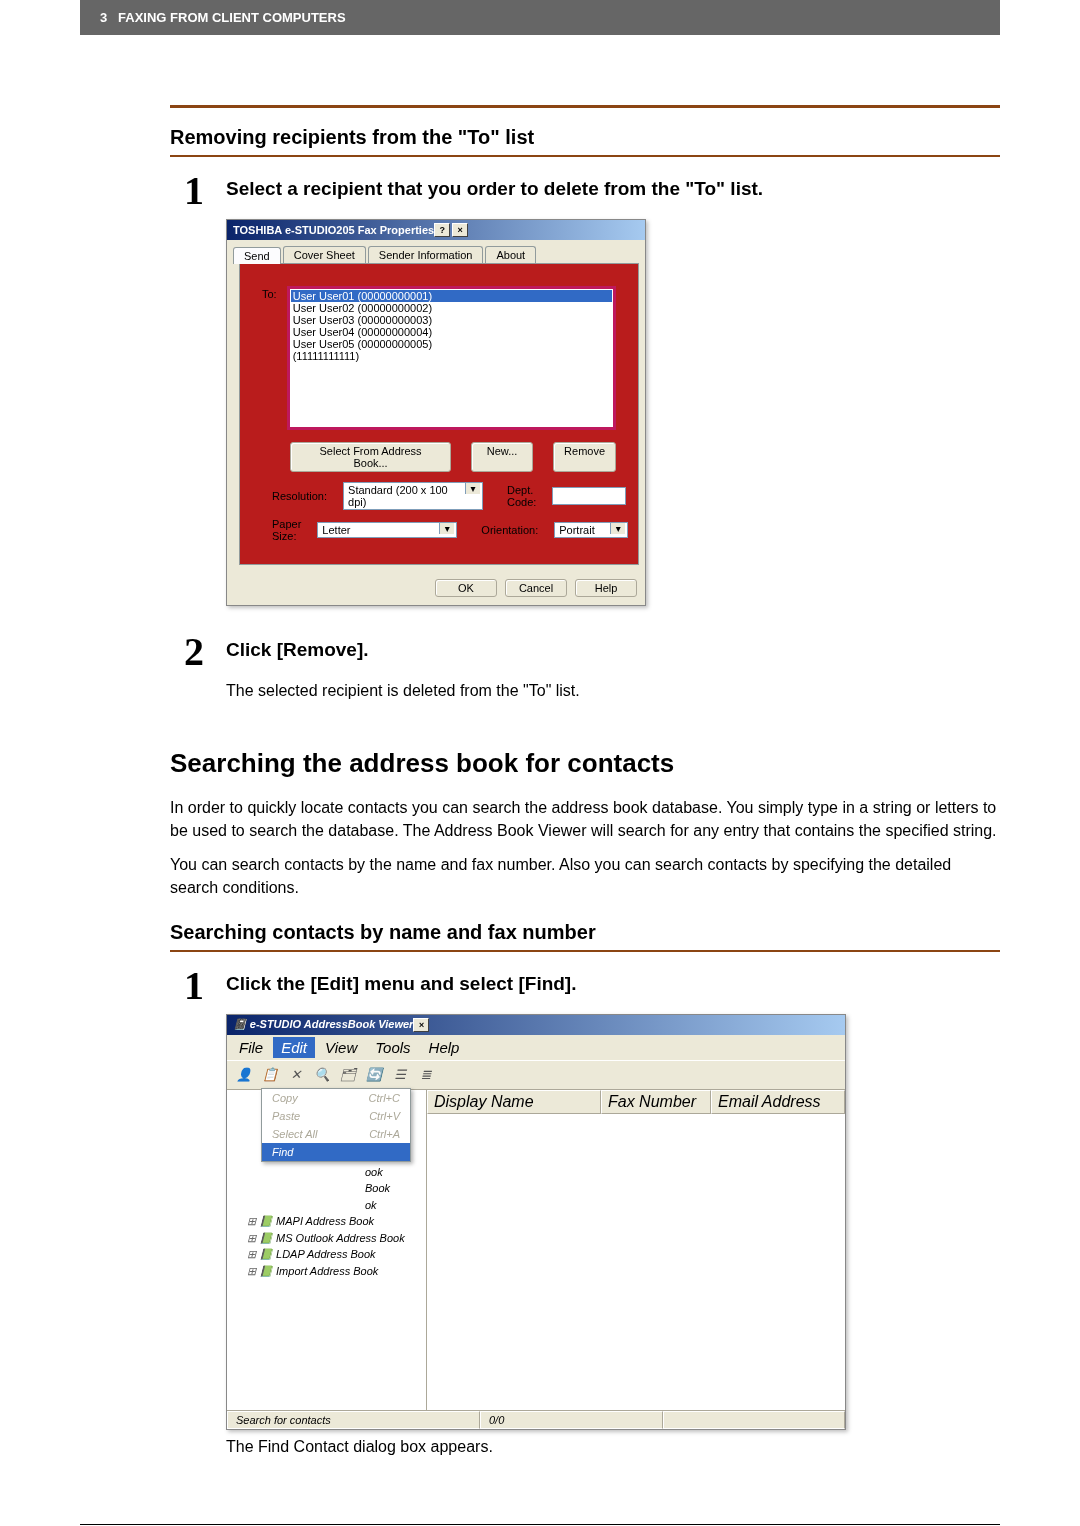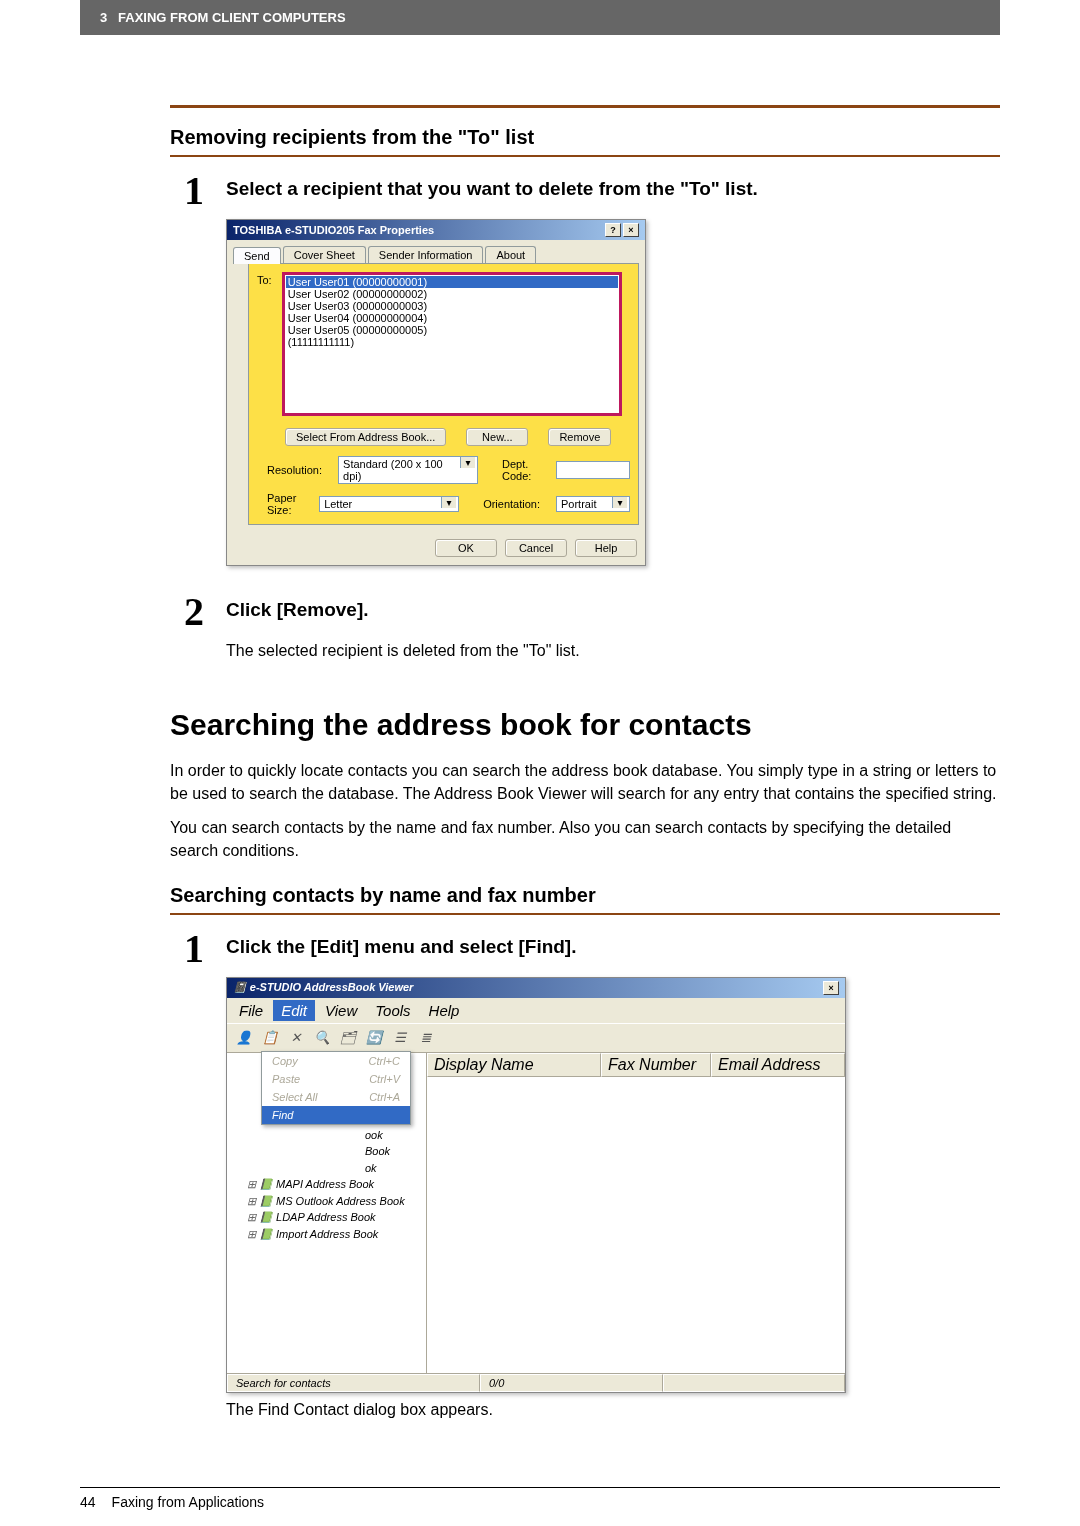--- a/index.html
+++ b/index.html
@@ -34,21 +34,21 @@
     border-top: 2px solid #8b4513;
     margin: 6px 0 14px 0;
   }
   h2.sub-heading {
     font-size: 20px;
     font-weight: bold;
     color: #000;
     margin-bottom: 4px;
   }
   h1.section-heading {
-    font-size: 30px;
+    font-size: 26px;
     font-weight: bold;
     color: #000;
     margin: 46px 0 18px 0;
   }
   .body-para {
     font-size: 16px;
     line-height: 1.4;
     margin-bottom: 12px;
   }
   .step-row {
@@ -85,21 +85,20 @@
     font-size: 11px;
     margin: 6px 0 0 56px;
     box-shadow: 2px 2px 4px rgba(0,0,0,.25);
   }
   .dlg-title {
     background: linear-gradient(to right, #0a246a, #a6caf0);
     color: #fff;
     padding: 3px 6px;
     display: flex;
     align-items: center;
-    justify-content: space-between;
     font-weight: bold;
     font-size: 11px;
   }
   .dlg-title-ctrls { display: flex; gap: 2px; }
   .dlg-title-btn {
     width: 16px; height: 14px;
     background: #ece9d8;
     border: 1px solid #fff;
     border-right-color: #404040; border-bottom-color: #404040;
     font-size: 9px; line-height: 12px; text-align: center;
@@ -117,24 +116,24 @@
     background: #ece9d8;
     margin-right: 2px;
     border-radius: 3px 3px 0 0;
   }
   .tab.active {
     background: #fcfcfe;
     position: relative;
     top: 1px;
   }
   .tab-pane {
-    margin: 0 6px 6px 21px;
+    margin: 0 6px 6px 12px;
     border: 1px solid #919b9c;
-    background: #fde047;
-    padding: 8px;
+    background: #b91c1c;
+    padding: 22px;
   }
   .listbox {
     width: 340px;
     height: 144px;
     background: #fff;
     border: 3px solid #be185d;
     margin-left: 28px;
     padding: 1px;
   }
   .listbox-item {
@@ -327,21 +326,21 @@
     <span>FAXING FROM CLIENT COMPUTERS</span>
   </div>
 
   <div class="content">
     <hr class="hr-brown">
     <h2 class="sub-heading">Removing recipients from the "To" list</h2>
     <hr class="hr-brown-thin">
 
     <div class="step-row">
       <div class="step-num">1</div>
-      <div class="step-title">Select a recipient that you want to delete from the "To" list.</div>
+      <div class="step-title">Select a recipient that you order to delete from the "To" list.</div>
     </div>
 
     <div class="dialog">
       <div class="dlg-title">
         <span>TOSHIBA e-STUDIO205 Fax Properties</span>
         <div class="dlg-title-ctrls">
           <div class="dlg-title-btn">?</div>
           <div class="dlg-title-btn">×</div>
         </div>
       </div>

